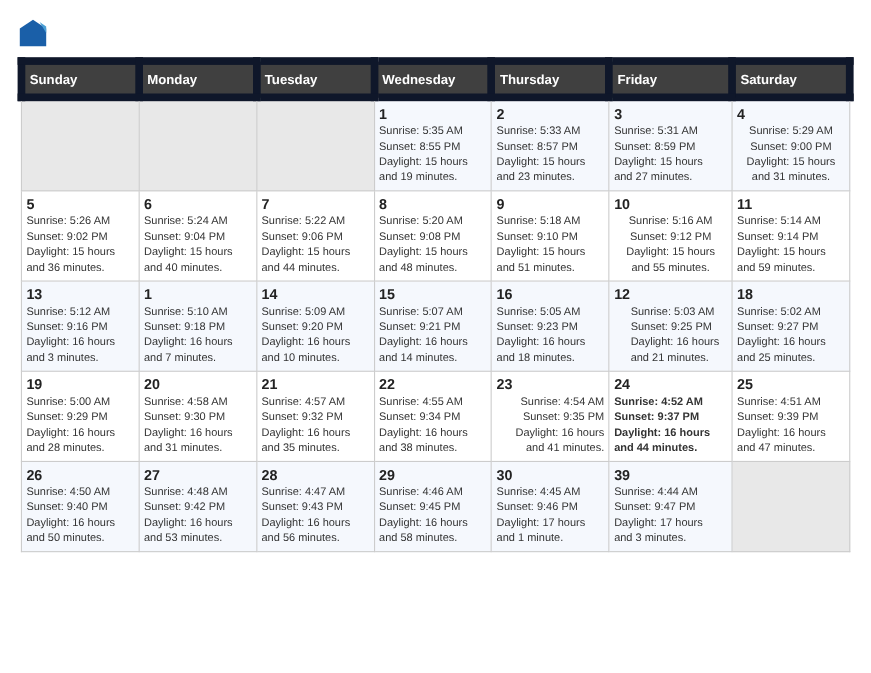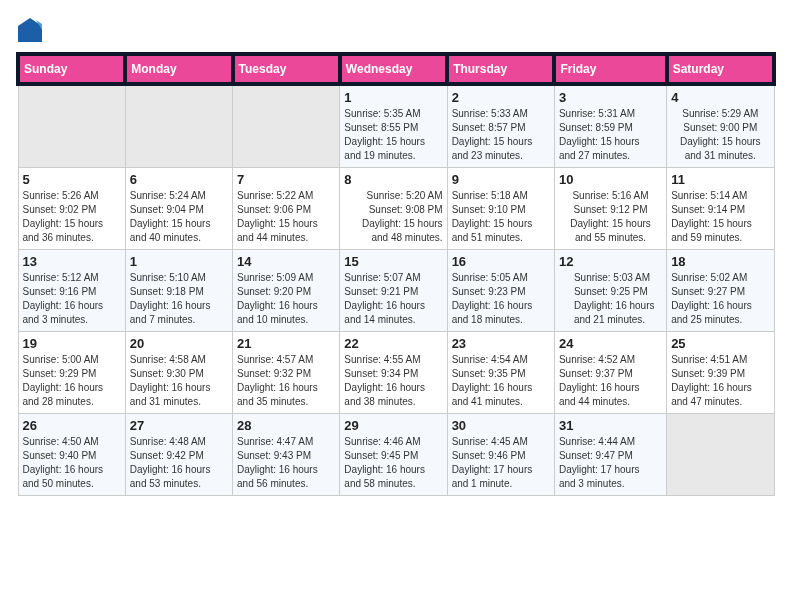--- a/index.html
+++ b/index.html
@@ -52,27 +52,27 @@
       font-size: 16px;
       color: #333;
       font-weight: normal;
     }
     table {
       width: 100%;
       border-collapse: collapse;
       font-size: 11px;
     }
     thead tr th {
-      background: #ec4899;
+      background: #404040;
       color: #fff;
       padding: 6px 4px;
       text-align: left;
       font-size: 12px;
       font-weight: bold;
-      border: 4px solid #0f172a;
+      border: 7px solid #0f172a;
     }
     tbody tr td {
       border: 1px solid #ccc;
       vertical-align: top;
       padding: 4px 4px;
       min-width: 100px;
       min-height: 70px;
       background: #fff;
     }
     tbody tr:nth-child(odd) td {
@@ -180,21 +180,21 @@
         </td>
         <td>
           <span class="day-number">7</span>
           <div class="day-info" style="white-space: pre-line;">Sunrise: 5:22 AM
 Sunset: 9:06 PM
 Daylight: 15 hours
 and 44 minutes.</div>
         </td>
         <td>
           <span class="day-number">8</span>
-          <div class="day-info" style="white-space: pre-line; text-align: right;">Sunrise: 5:20 AM
+          <div class="day-info" style="white-space: pre-line;">Sunrise: 5:20 AM
 Sunset: 9:08 PM
 Daylight: 15 hours
 and 48 minutes.</div>
         </td>
         <td>
           <span class="day-number">9</span>
           <div class="day-info" style="white-space: pre-line;">Sunrise: 5:18 AM
 Sunset: 9:10 PM
 Daylight: 15 hours
 and 51 minutes.</div>
@@ -289,28 +289,28 @@
         </td>
         <td>
           <span class="day-number">22</span>
           <div class="day-info" style="white-space: pre-line;">Sunrise: 4:55 AM
 Sunset: 9:34 PM
 Daylight: 16 hours
 and 38 minutes.</div>
         </td>
         <td>
           <span class="day-number">23</span>
-          <div class="day-info" style="white-space: pre-line;">Sunrise: 4:54 AM
+          <div class="day-info" style="white-space: pre-line; text-align: right;">Sunrise: 4:54 AM
 Sunset: 9:35 PM
 Daylight: 16 hours
 and 41 minutes.</div>
         </td>
         <td>
           <span class="day-number">24</span>
-          <div class="day-info" style="white-space: pre-line;">Sunrise: 4:52 AM
+          <div class="day-info" style="white-space: pre-line; font-weight: bold;">Sunrise: 4:52 AM
 Sunset: 9:37 PM
 Daylight: 16 hours
 and 44 minutes.</div>
         </td>
         <td>
           <span class="day-number">25</span>
           <div class="day-info" style="white-space: pre-line;">Sunrise: 4:51 AM
 Sunset: 9:39 PM
 Daylight: 16 hours
 and 47 minutes.</div>
@@ -346,21 +346,21 @@
 and 58 minutes.</div>
         </td>
         <td>
           <span class="day-number">30</span>
           <div class="day-info" style="white-space: pre-line;">Sunrise: 4:45 AM
 Sunset: 9:46 PM
 Daylight: 17 hours
 and 1 minute.</div>
         </td>
         <td>
-          <span class="day-number">31</span>
+          <span class="day-number">39</span>
           <div class="day-info" style="white-space: pre-line;">Sunrise: 4:44 AM
 Sunset: 9:47 PM
 Daylight: 17 hours
 and 3 minutes.</div>
         </td>
         <td class="empty-cell"></td>
       </tr>
     </tbody>
 </table>
 

